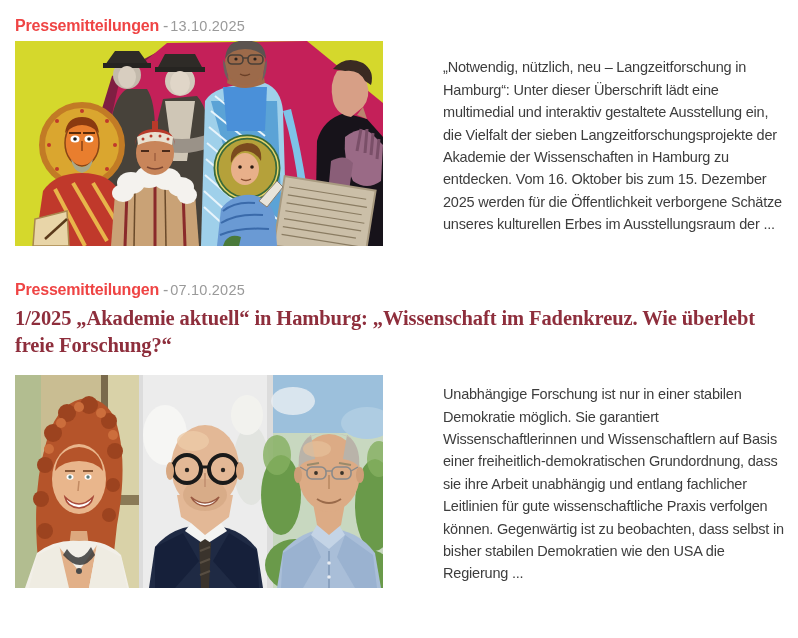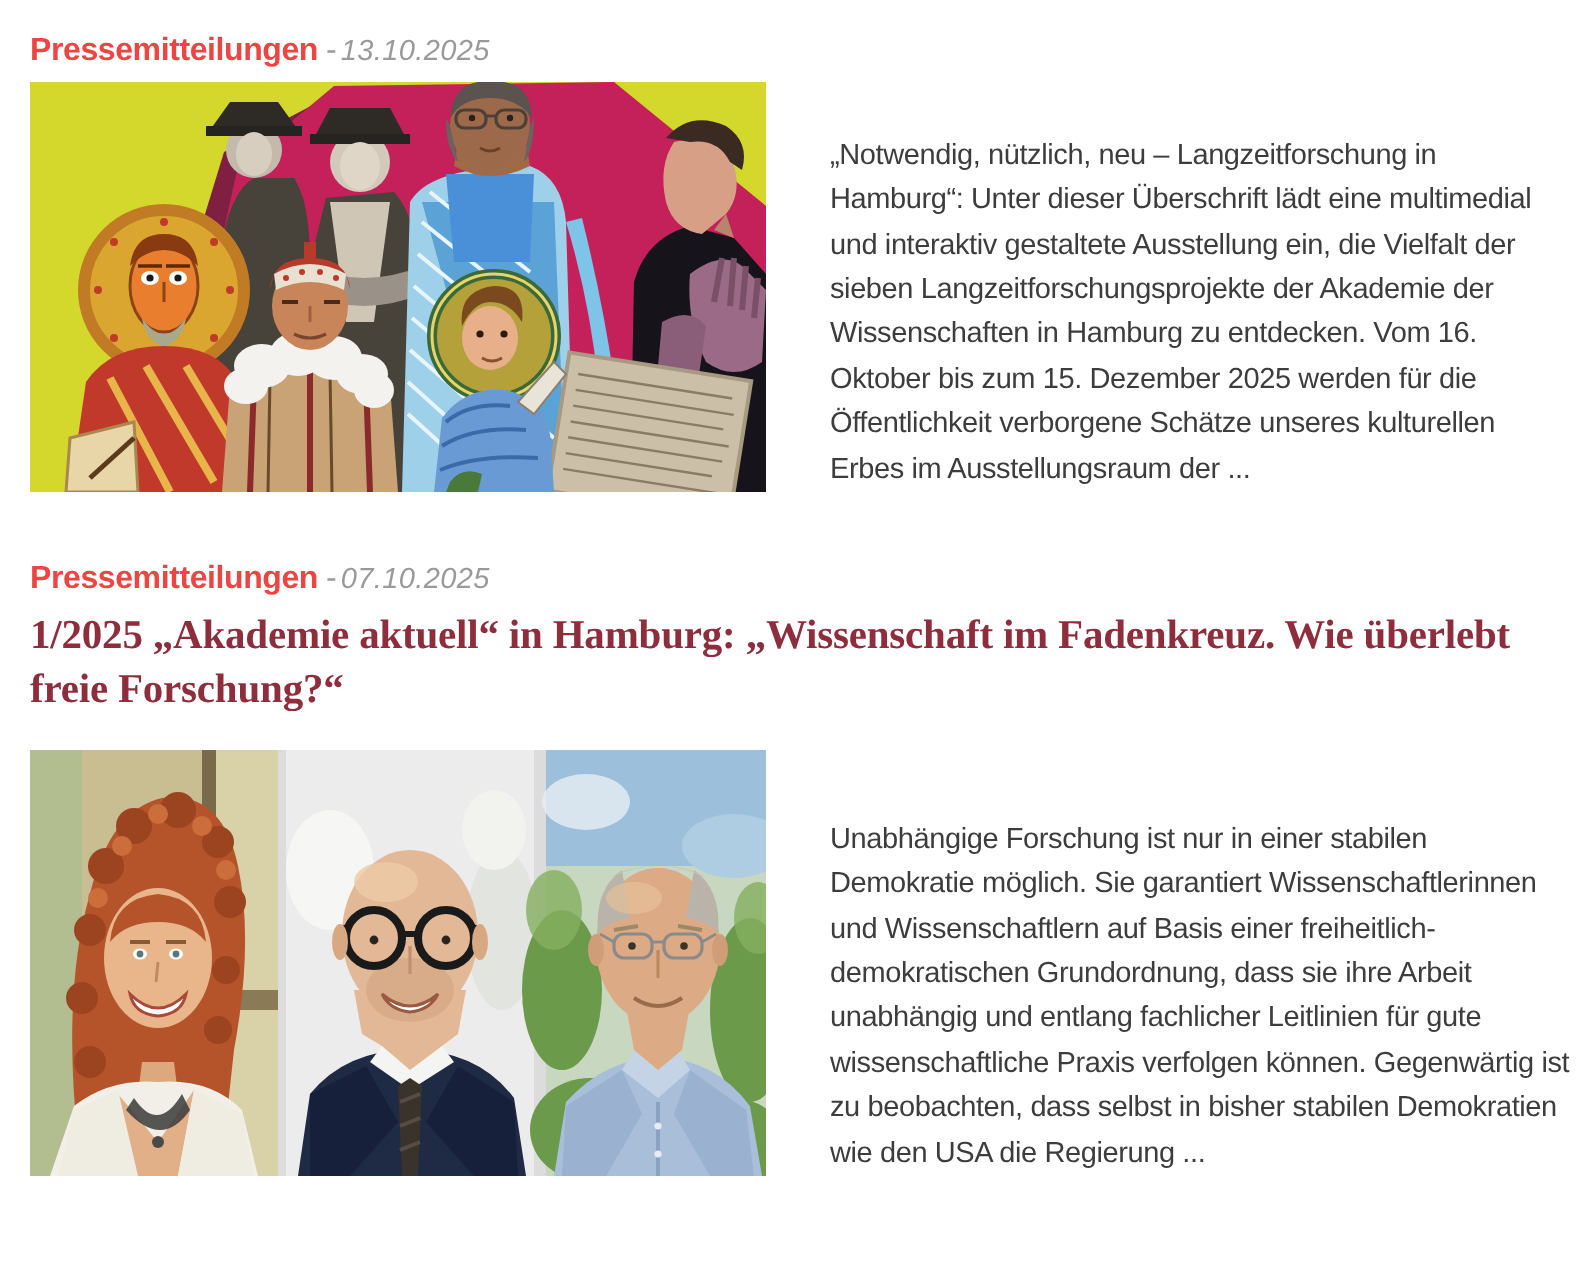--- a/index.html
+++ b/index.html
@@ -9,27 +9,27 @@
     font-family:"Liberation Sans", sans-serif;
   }
   .page { padding:16px 10px 0 15px; width:798px; }
   .article { margin:0 0 34px 0; }
   .meta { margin-bottom:5px; font-size:16px; line-height:20px; }
   .meta .category {
     color:#ef4444; font-weight:bold; letter-spacing:-0.2px;
     text-decoration:none; cursor:default;
   }
   .meta .sep { color:#9a9a9a; font-weight:500; margin:0 2px 0 4px; }
-  .meta .date { color:#9a9a9a; font-weight:500; font-size:14.5px; letter-spacing:0.2px;font-style:italic; }
+  .meta .date { color:#9a9a9a; font-weight:500; font-size:14.5px; letter-spacing:0.2px; }
   .title {
     font-family:"Liberation Serif", serif;
     color:#8e2e3c; font-size:20.5px; line-height:27px; font-weight:600;
     letter-spacing:-0.1px; margin-bottom:16px; max-width:783px; cursor:pointer;
   }
-  .content-row { display:flex; align-items:flex-end; }
+  .content-row { display:flex; align-items:center;gap:28px; }
   .thumb {
     flex:0 0 368px; width:368px; overflow:hidden; cursor:pointer;
     font-size:0; line-height:0;
   }
   .thumb svg { display:block; }
   .excerpt {
     margin-left:32px; width:378px; padding-top:5px;
     color:#3d3d3d; font-size:14.5px; line-height:22.4px; letter-spacing:-0.2px;
   }
 </style>

